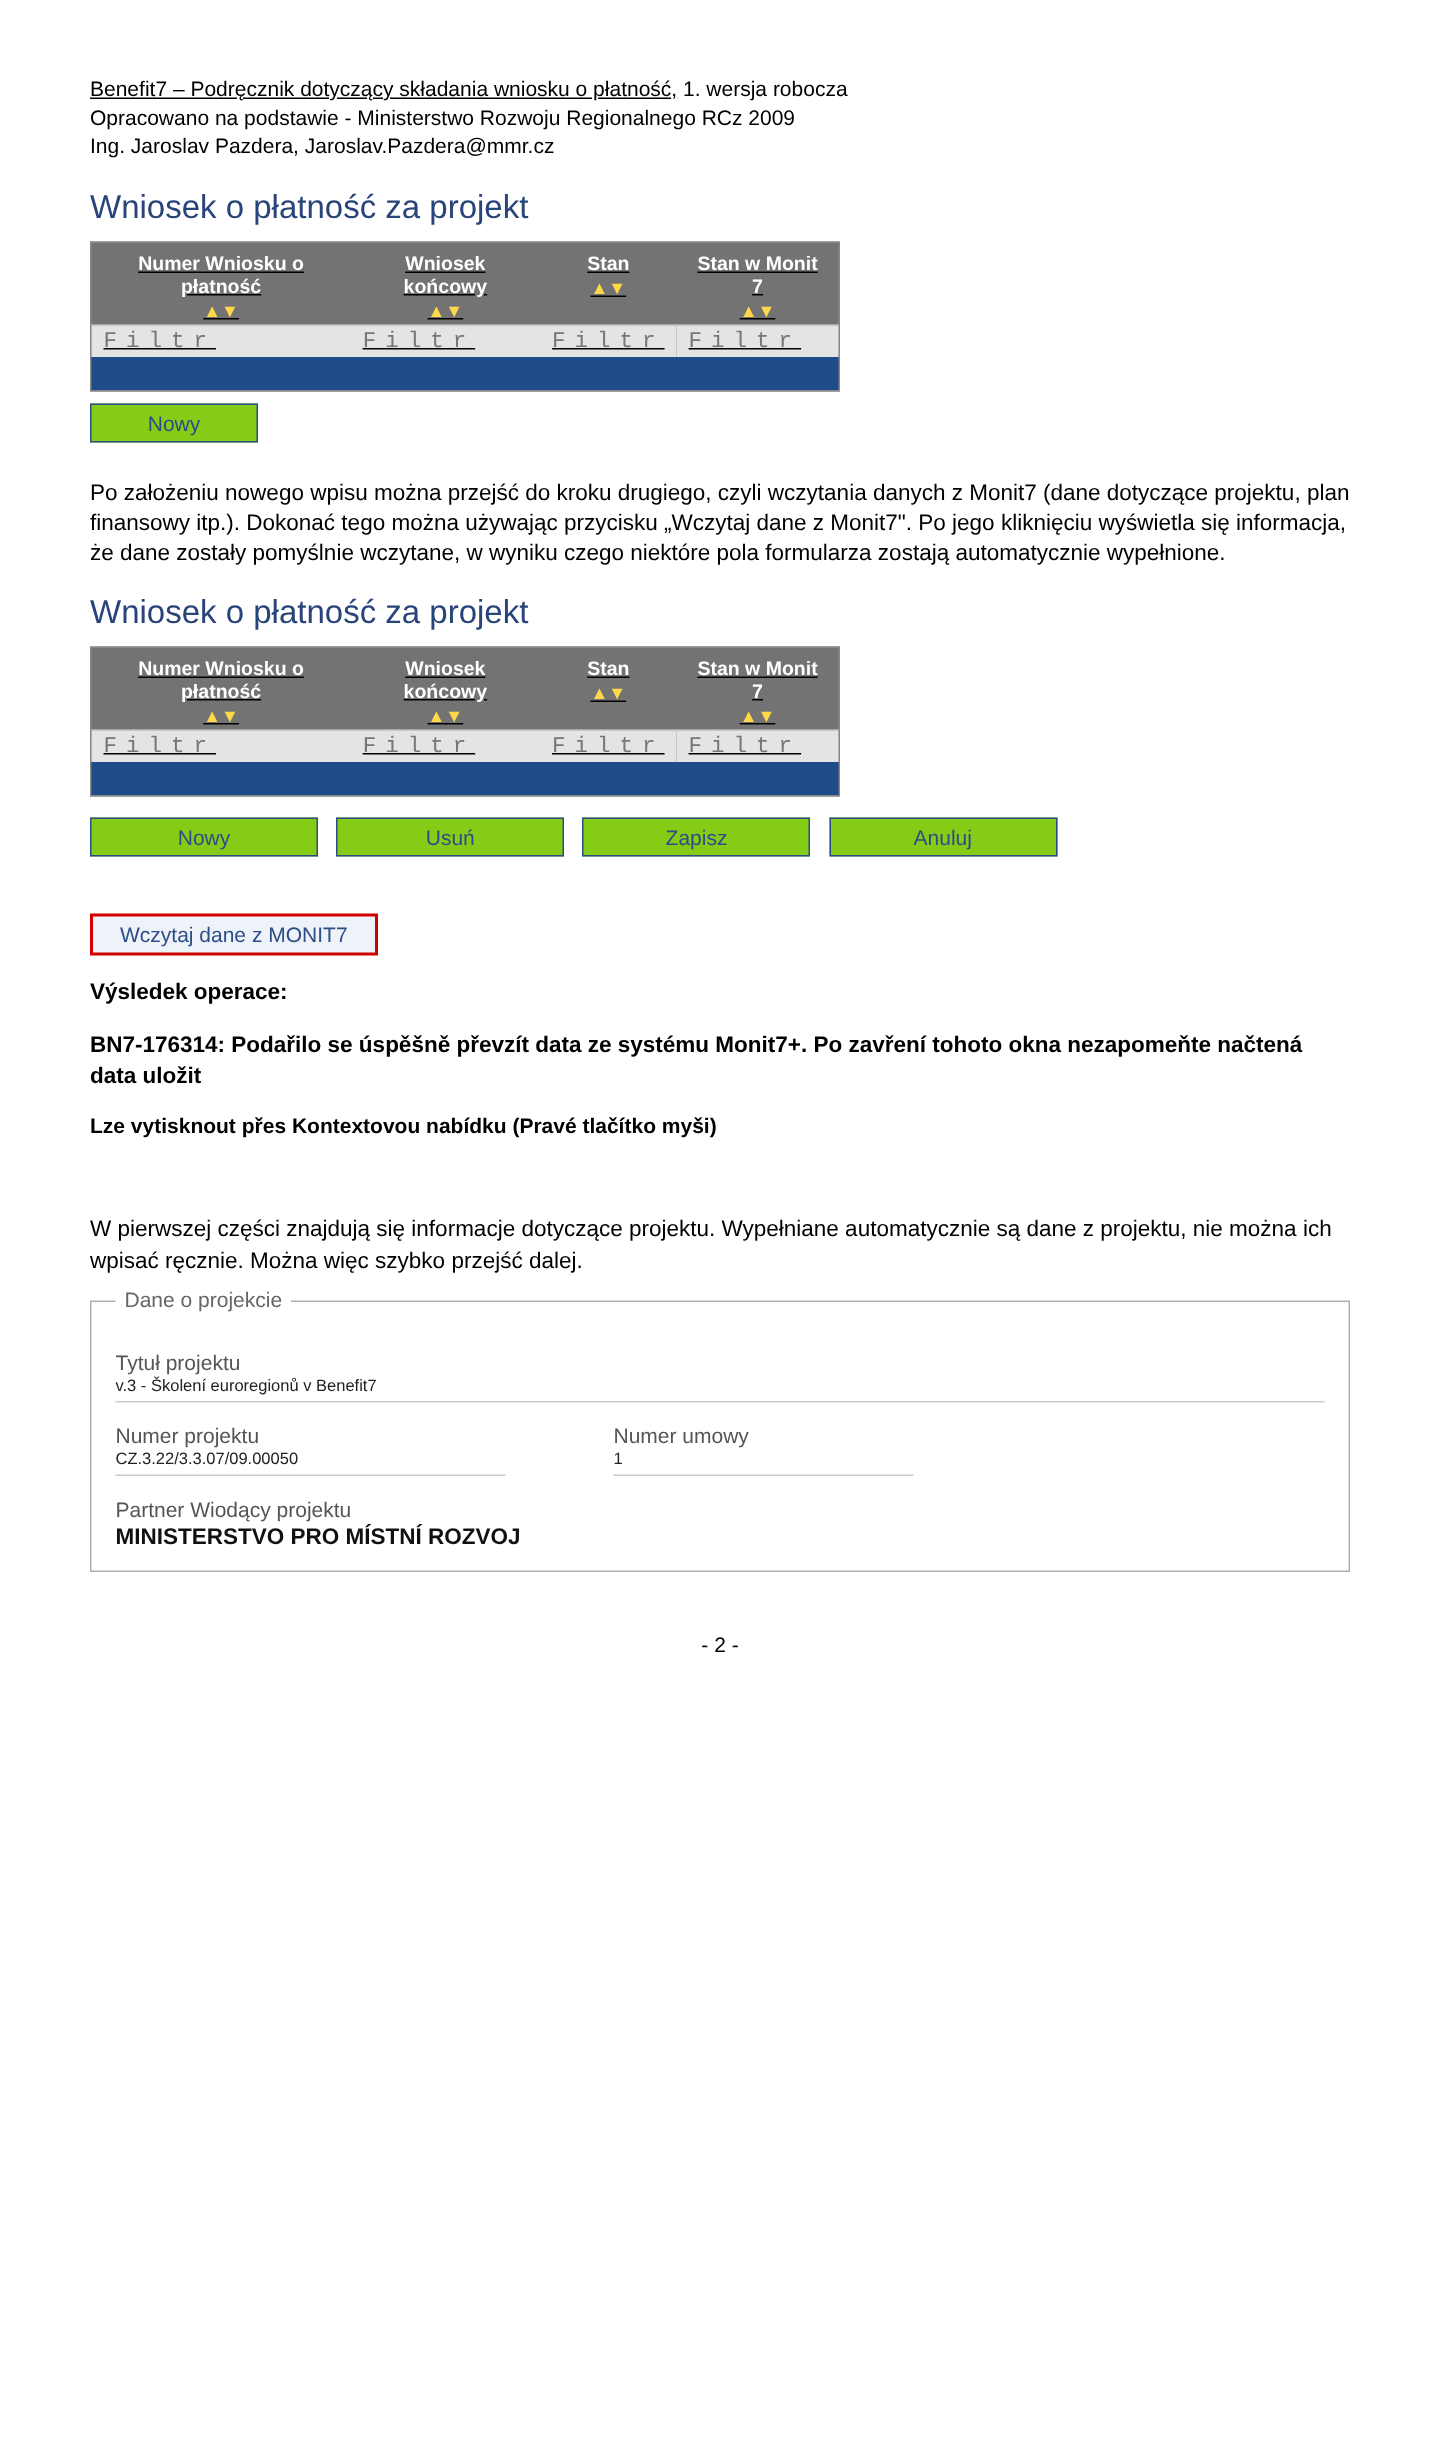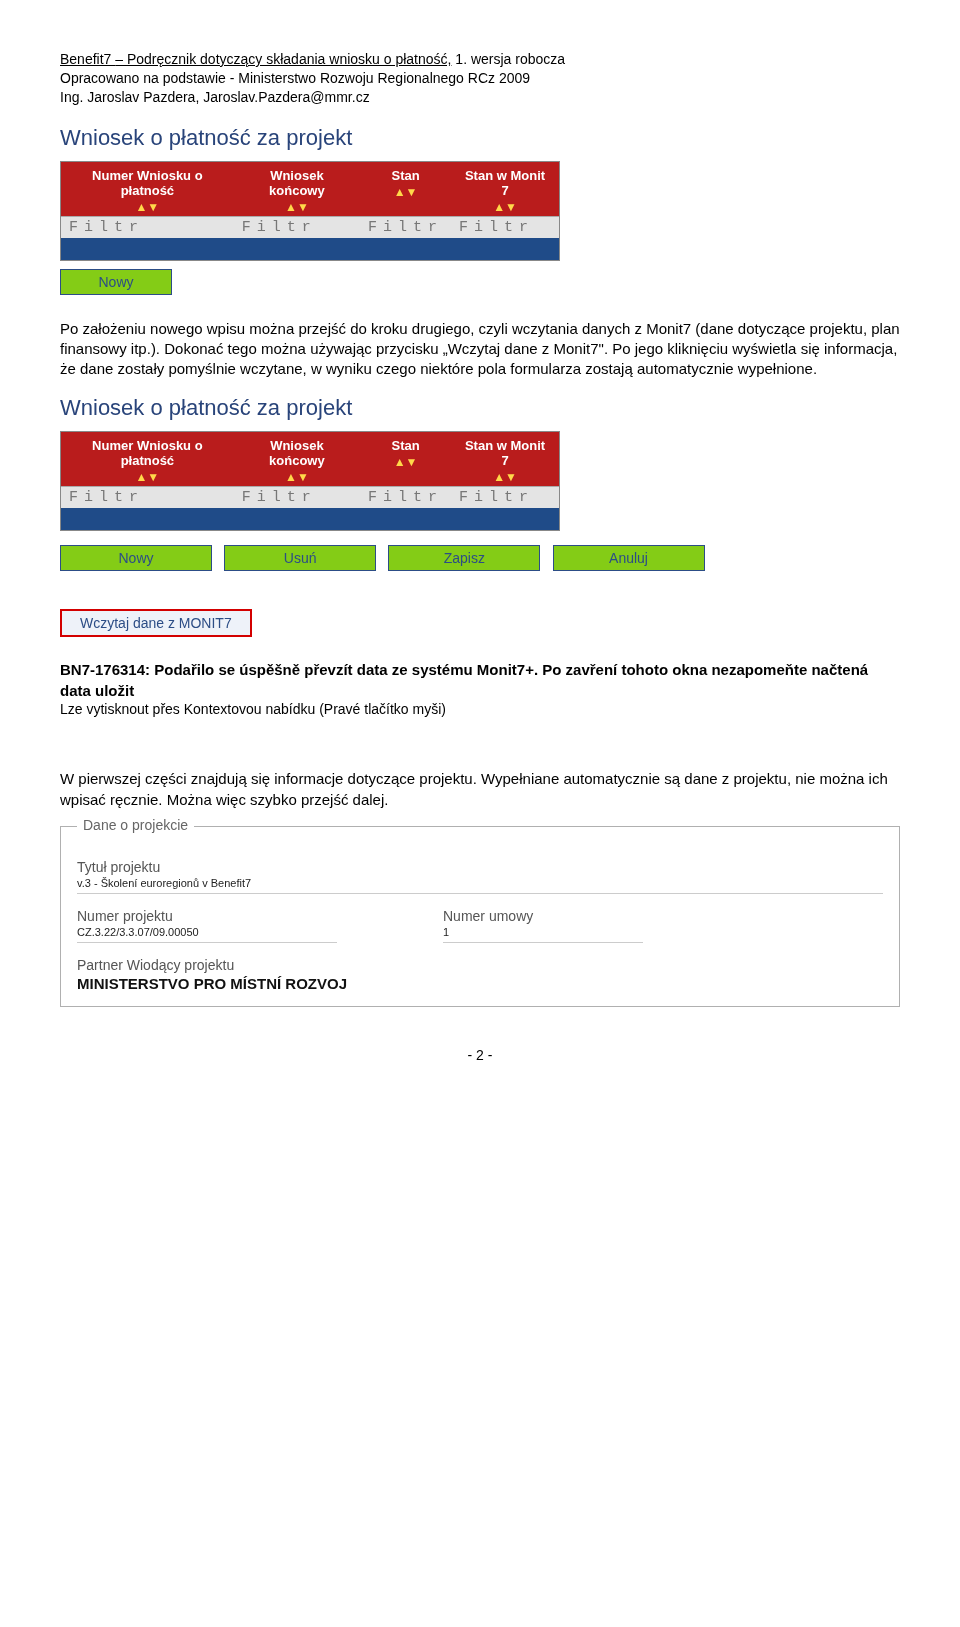--- a/index.html
+++ b/index.html
@@ -26,22 +26,23 @@
     font-weight: normal;
     margin: 18px 0 10px 0;
   }
   .navy-title2 {
     color: #29447a;
     font-size: 22px;
     font-weight: normal;
     margin: 14px 0 10px 0;
   }
   .grid-table {
-    background: #b91c1c;
+    background: #737373;
     border: 1px solid #888;
+    text-decoration: underline;
   }
   .grid-head td {
     color: #fff;
     font-weight: bold;
     text-align: center;
     font-size: 13px;
     padding: 6px 10px 2px 10px;
     vertical-align: top;
   }
   .grid-head td .sort {
@@ -81,41 +82,41 @@
     background: #eef2f9;
     color: #2c4d86;
     font-size: 14px;
     text-align: center;
     padding: 4px 18px;
     margin: 12px 0 6px 0;
   }
   .body-text { font-size: 15px; line-height: 1.35; margin: 16px 0; }
   .result-title { font-weight: bold; font-size: 15px; margin-top: 10px; }
   .result-body { font-weight: bold; font-size: 15px; margin-top: 16px; line-height: 1.4; }
-  .result-small { font-weight: normal; font-size: 14px; }
+  .result-small { font-weight: bold; font-size: 14px; margin-top: 14px; }
   .fieldset-like {
     border: 1px solid #b0b0b0;
     padding: 18px 16px 14px 16px;
     margin-top: 8px;
     position: relative;
   }
   .legend-like {
     position: absolute;
     top: -10px;
     left: 16px;
     background: #fff;
     padding: 0 6px;
     color: #666;
     font-size: 14px;
   }
   .field-label { color: #555; font-size: 14px; margin-top: 14px; }
   .field-val { color: #222; font-size: 11px; margin-top: 2px; }
   .field-val-strong { color: #111; font-size: 15px; font-weight: bold; margin-top: 2px; }
   .hr-lite { border: none; border-top: 1px solid #ccc; margin: 4px 0 0 0; }
-  .two-col { display: flex; gap: 106px; margin-top: 14px; }
+  .two-col { display: flex; gap: 72px; margin-top: 14px; }
   .footer-pg { text-align: center; margin-top: 40px; font-size: 14px; }
 </style>
 </head>
 <body>
 
 <div class="page">
 
   <div class="hdr">
     <span class="u">Benefit7 </span><span class="u">– Podręcznik dotyczący składania wniosku o płatność,</span><span> 1. wersja robocza</span><br>
     <span>Opracowano na podstawie - Ministerstwo Rozwoju Regionalnego RCz 2009</span><br>
@@ -175,20 +176,21 @@
       <div class="btn">Zapisz</div>
       <div class="btn">Anuluj</div>
     </div>
     <div style="margin-top:18px;">
       <div class="btn-hl">Wczytaj dane z MONIT7</div>
     </div>
   </div>
 
 
   <div>
+    <div class="result-title">Výsledek operace:</div>
     <div class="result-body">BN7-176314: Podařilo se úspěšně převzít data ze systému Monit7+. Po zavření tohoto okna nezapomeňte načtená data uložit</div>
     <div class="result-small">Lze vytisknout přes Kontextovou nabídku (Pravé tlačítko myši)</div>
   </div>
 
   <div class="body-text" style="margin-top:52px;">W pierwszej części znajdują się informacje dotyczące projektu. Wypełniane automatycznie są dane z projektu, nie można ich wpisać ręcznie. Można więc szybko przejść dalej.</div>
 
   <div class="fieldset-like">
     <div class="legend-like">Dane o projekcie</div>
 
     <div class="field-label">Tytuł projektu</div>

